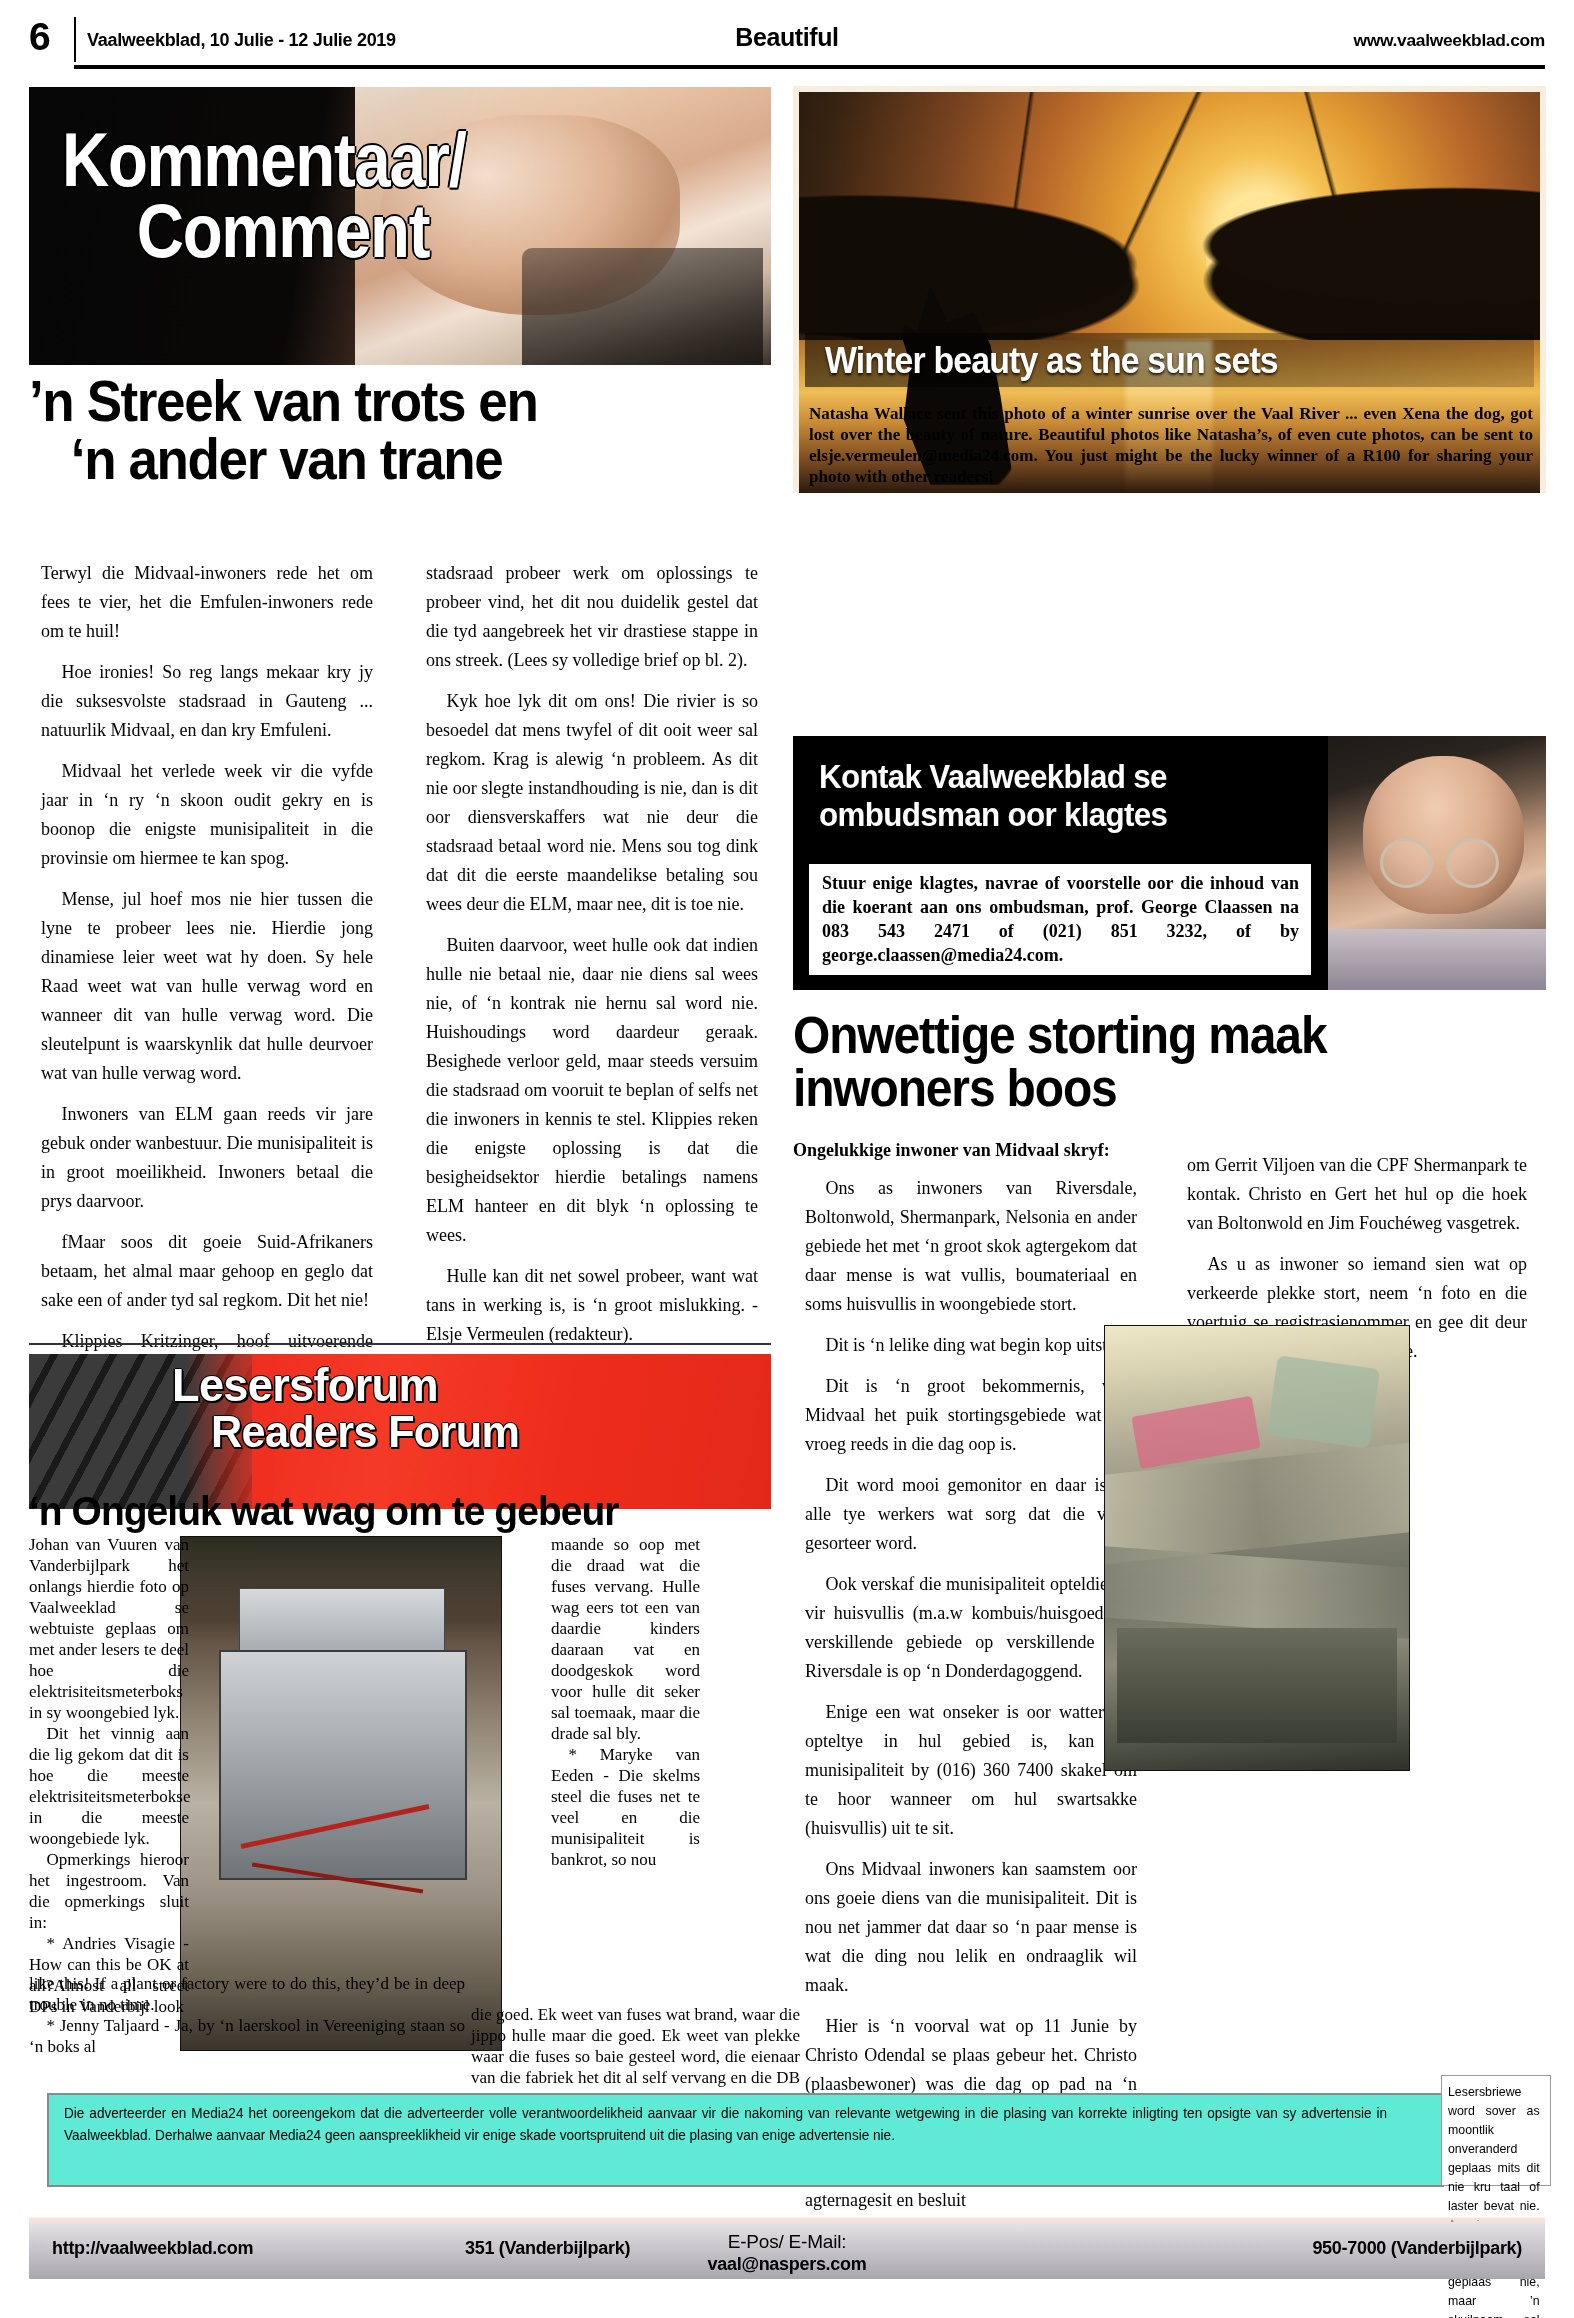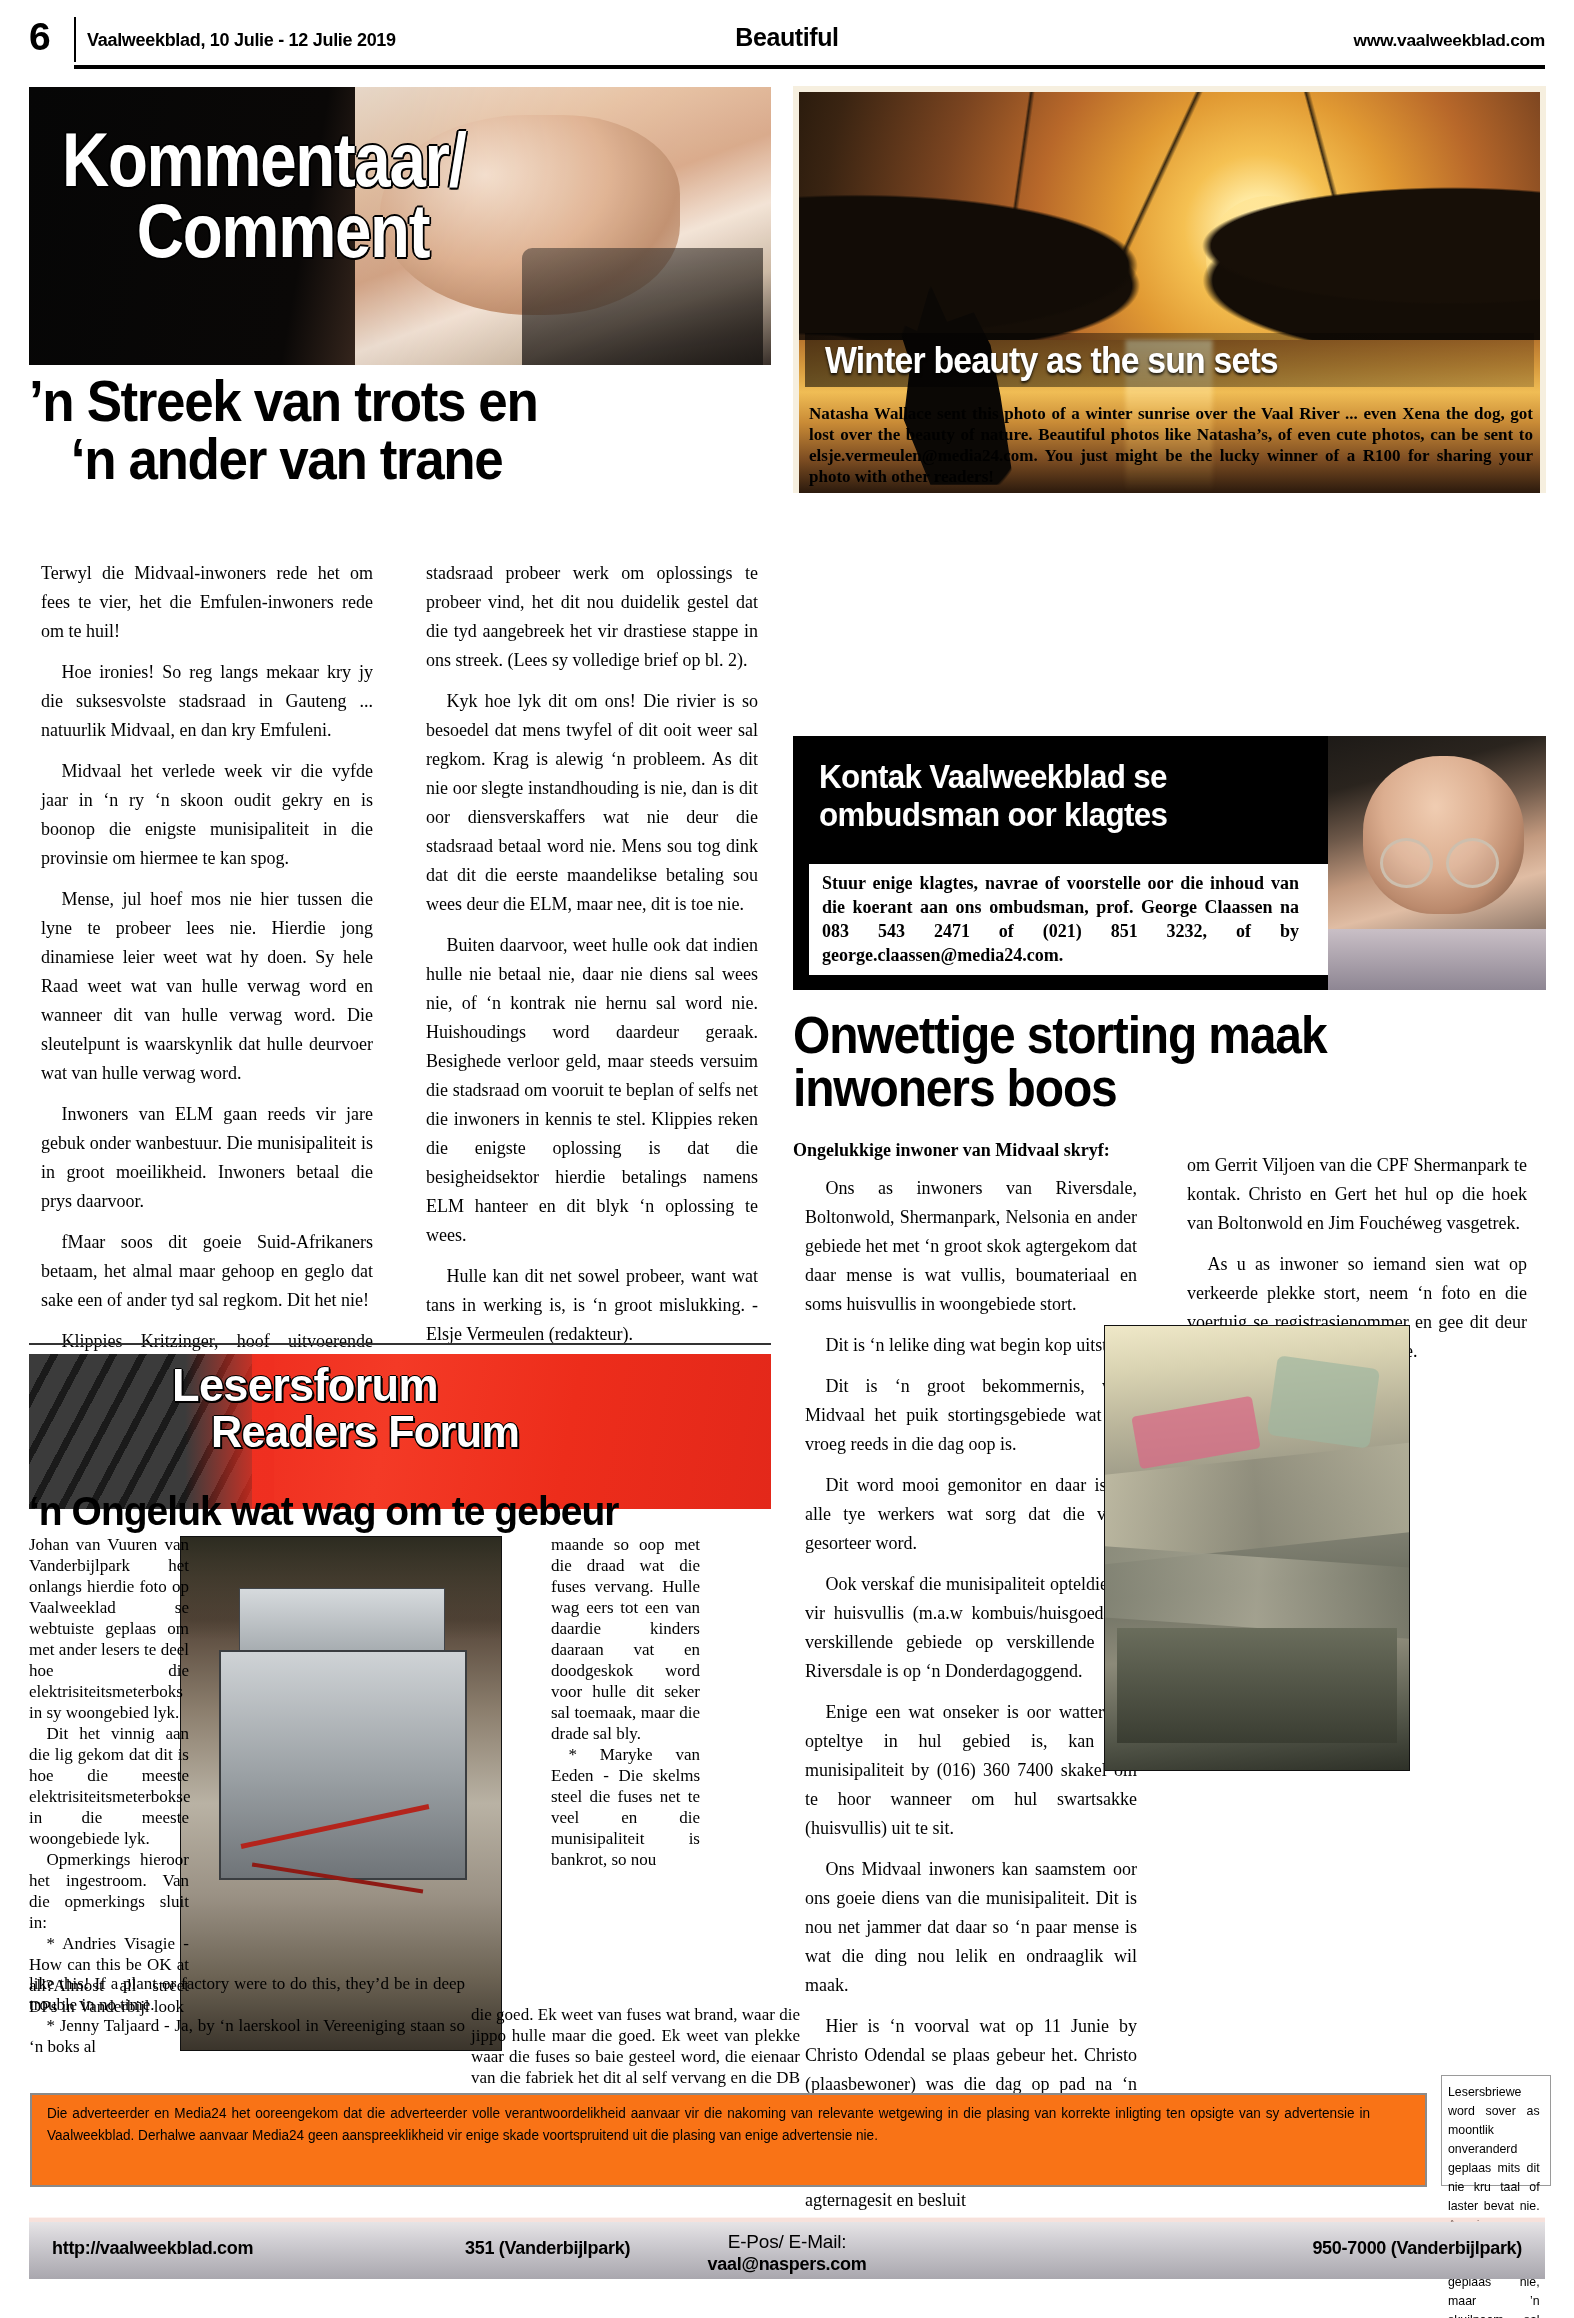--- a/index.html
+++ b/index.html
@@ -70,21 +70,21 @@
     background:linear-gradient(90deg,rgba(0,0,0,.55),rgba(0,0,0,.2));}
   .photo-cap{position:absolute;left:26px;bottom:111px;font-family:"Liberation Sans",sans-serif;font-weight:bold;
     font-size:36px;letter-spacing:-0.9px;color:#fff;transform:scaleX(.94);transform-origin:left bottom;text-shadow:0 1.5px 2.9px rgba(0,0,0,.85);}
   .photo-credit{position:absolute;left:16px;right:13px;bottom:5.8px;font-family:"Liberation Serif",serif;font-weight:bold;
     font-size:17px;line-height:21px;text-align:justify;color:#000;}
 
   
   .omb{position:absolute;left:793px;top:736px;width:753px;height:254px;background:#000;}
   .omb-title{position:absolute;left:26px;top:22px;width:465px;font-family:"Liberation Sans",sans-serif;font-weight:bold;
     font-size:33px;line-height:1.14;color:#fff;letter-spacing:-0.7px;transform:scaleX(.95);transform-origin:left top;}
-  .omb-white{position:absolute;left:16px;top:128px;width:502px;height:111px;background:#fff;padding-left:28px;}
+  .omb-white{position:absolute;left:16px;top:128px;width:502px;height:111px;background:#fff;}
   .omb-text{position:absolute;left:13px;top:7.3px;width:477px;font-family:"Liberation Serif",serif;font-weight:bold;
     font-size:18px;line-height:24px;text-align:justify;}
   .omb-photo{position:absolute;right:0;top:0;width:218px;height:254px;overflow:hidden;
     background:linear-gradient(165deg,#1d1a17 0%,#2a241e 18%,#6d5849 34%,#c39a7f 50%,#e0bda4 62%,#9a8272 78%,#33302e 100%);}
   .omb-face{position:absolute;left:16%;top:8%;width:74%;height:62%;border-radius:48% 48% 44% 44%;
     background:radial-gradient(ellipse at 45% 32%,#f0cdb2 0%,#dcae90 42%,#bb8a6d 68%,#7d5a45 92%);}
   .omb-glass{position:absolute;top:40%;width:47px;height:44px;border:3.6px solid #cdbfae;border-radius:50%;background:rgba(255,255,255,.12);}
   .omb-glass.l{left:24%;}
   .omb-glass.r{left:54%;}
   .omb-shirt{position:absolute;left:0;bottom:0;width:100%;height:24%;background:linear-gradient(180deg,#c9bfc6,#8e8693);}
@@ -130,21 +130,21 @@
   .lf-narrow.noind{text-indent:0;}
   .meter-photo{position:absolute;left:180px;top:1536px;width:320px;height:513px;border:1.5px solid #111;overflow:hidden;
     background:linear-gradient(180deg,#6c5a47 0%,#564639 16%,#8c7f6e 34%,#b9b2a4 52%,#9a9184 70%,#6b6253 86%,#3a342b 100%);}
   .m-box{position:absolute;left:12%;top:22%;width:76%;height:44%;background:linear-gradient(180deg,#cfd3d6,#9aa0a4 55%,#6f7478);border:2.2px solid #3a3d40;}
   .m-box2{position:absolute;left:18%;top:10%;width:64%;height:13%;background:linear-gradient(180deg,#d6dadd,#a3a9ad);border:1.5px solid #41454a;}
   .m-wire{position:absolute;left:18%;top:56%;width:60%;height:5.1px;background:#b4241c;transform:rotate(-12deg);}
   .m-wire2{position:absolute;left:22%;top:66%;width:54%;height:4.4px;background:#8e1a14;transform:rotate(9deg);}
   .m-veg{position:absolute;left:0;top:0;width:100%;height:20%;background:linear-gradient(180deg,#2c2b20,rgba(44,43,32,0));}
 
   
-  .disc{position:absolute;left:30px;top:2093px;width:1393px;height:90px;border:2.2px solid #8a8a8a;background:#f97316;}
+  .disc{position:absolute;left:47px;top:2093px;width:1393px;height:90px;border:2.2px solid #8a8a8a;background:#5eead4;}
   .disc-txt{position:absolute;left:14.5px;top:7.3px;right:14.5px;font-family:"Liberation Sans",sans-serif;font-size:14px;line-height:22px;
     text-align:justify;transform:scaleX(.97);transform-origin:left top;}
   .briewe{position:absolute;left:1441px;top:2075px;width:108px;height:109px;border:1.5px solid #9a9a9a;background:#fff;}
   .briewe-txt{position:absolute;left:5.8px;top:5.8px;right:5.8px;font-family:"Liberation Sans",sans-serif;font-size:13px;line-height:19px;
     text-align:justify;transform:scaleX(.95);transform-origin:left top;}
 
   .footer{position:absolute;left:29px;top:2222px;width:1516px;height:57px;
     background:linear-gradient(180deg,#e6e4e6 0%,#cfcdd2 35%,#b9b7bd 72%,#a9a7ae 100%);
     box-shadow:0 -4.4px 0 rgba(240,200,190,.55);}
   .f-item{position:absolute;top:16px;font-family:"Liberation Sans",sans-serif;font-weight:bold;font-size:18px;letter-spacing:-0.3px;}

